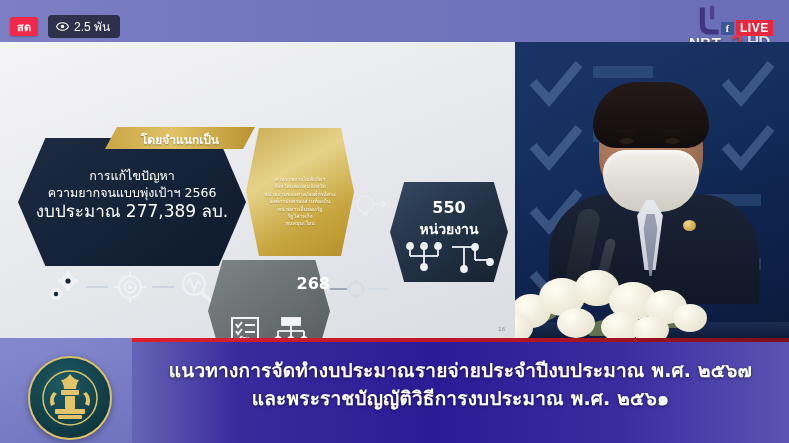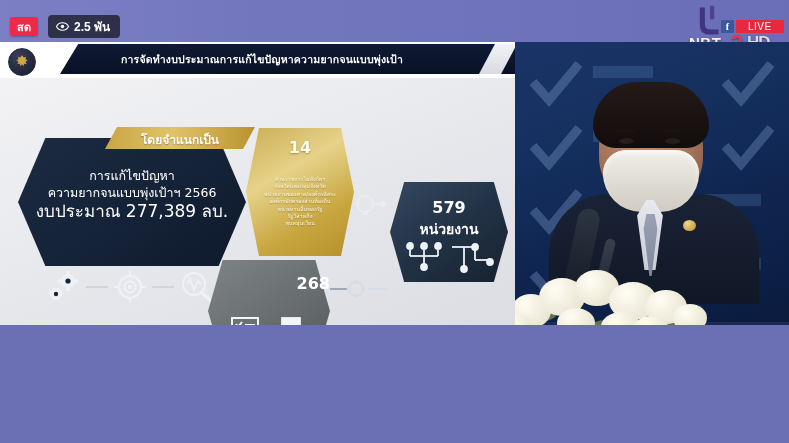--- a/index.html
+++ b/index.html
@@ -1,45 +1,45 @@
 <!DOCTYPE html>
 <html><head>
 <meta charset="utf-8">
 <style>
   html,body{margin:0;padding:0;background:#6b6fb4;}
   body{font-family:"Liberation Sans","DejaVu Sans",sans-serif;}
-  #root{position:relative;width:789px;height:325px;overflow:hidden;
+  #root{position:relative;width:789px;height:443px;overflow:hidden;
         background:linear-gradient(180deg,#7478bd 0%,#6f72b9 40%,#6b6eb6 100%);}
 
   
   .topbar{position:absolute;left:0;top:0;width:789px;height:42px;
           background:linear-gradient(90deg,#7c7fc4 0%,#7276bd 35%,#6e72ba 70%,#6a6eb6 100%);}
   .live-badge{position:absolute;left:10px;top:17px;height:19px;padding:0 7px;
       background:#f02849;border-radius:3px;color:#fff;font-size:11px;font-weight:bold;
       display:flex;align-items:center;justify-content:center;letter-spacing:.3px;
       box-shadow:0 1px 2px rgba(0,0,0,.25);}
   .viewers{position:absolute;left:48px;top:15px;height:23px;padding:0 10px 0 8px;
       background:rgba(28,30,44,.80);border-radius:4px;color:#fff;font-size:12px;
-      display:flex;align-items:center;gap:5px;font-weight:bold;}
+      display:flex;align-items:center;gap:5px;font-weight:normal;}
   .eye{width:13px;height:13px;display:block;}
 
   
   .nbt-wrap{position:absolute;right:4px;top:4px;width:100px;height:58px;}
   .nbt-mark{position:absolute;left:8px;top:0px;width:34px;height:34px;}
   .nbt-text{position:absolute;left:4px;top:30px;font-size:15px;font-weight:bold;color:#f2f2f8;
             letter-spacing:.5px;text-shadow:0 1px 2px rgba(0,0,0,.5);}
   .nbt-2{position:absolute;left:46px;top:26px;font-size:22px;font-weight:bold;color:#e03a4e;
          text-shadow:0 1px 2px rgba(0,0,0,.45);}
   .nbt-hd{position:absolute;left:62px;top:29px;font-size:17px;font-weight:bold;color:#d8d8e6;
           letter-spacing:-1px;text-shadow:0 1px 2px rgba(0,0,0,.45);}
   .nbt-digital{position:absolute;left:6px;top:45px;font-size:7px;color:#cfd0e0;letter-spacing:.6px;}
   .fb-live{position:absolute;left:36px;top:16px;display:flex;align-items:center;gap:2px;}
   .fb-ic{width:13px;height:13px;background:#3b5998;color:#fff;font-size:10px;font-weight:bold;
          display:flex;align-items:center;justify-content:center;border-radius:1px;font-family:"Liberation Serif",serif;}
-  .live-tag{background:#e8283f;color:#fff;font-size:10px;font-weight:normal;padding:1px 12px;letter-spacing:.5px;}
+  .live-tag{background:#e8283f;color:#fff;font-size:12px;font-weight:bold;padding:1px 4px;letter-spacing:.5px;}
 
   
   .stage{position:absolute;left:0;top:42px;width:789px;height:296px;background:#0d1018;}
 
   
   .slide{position:absolute;left:0;top:0;width:515px;height:296px;
          background:linear-gradient(160deg,#f4f4f6 0%,#e9eaee 45%,#dcdde3 100%);overflow:hidden;}
   .slide-header{position:absolute;left:0;top:0;width:515px;height:36px;
                 background:#ffffff;}
   .hdr-bar{position:absolute;left:60px;top:2px;width:455px;height:30px;
@@ -199,29 +199,20 @@
       <div class="nbt-2">2</div>
       <div class="nbt-hd">HD</div>
       <div class="nbt-digital">Digital</div>
     </div>
   </div>
 
   <div class="stage">
 
     <div class="slide">
 
-      <div class="slide-header">
-        <div class="hdr-bar"></div>
-        <div class="hdr-seal">
-          <svg viewBox="0 0 24 24">
-            <path d="M12 3 l2.5 3 3-1 -1 3.2 3 1.6 -2.8 1.8 1.4 3.2 -3.3-.6 -.9 3.3 -1.9-2.6 -1.9 2.6 -.9-3.3 -3.3 .6 1.4-3.2 -2.8-1.8 3-1.6 -1-3.2 3 1z" fill="#cfa83e"></path>
-          </svg>
-        </div>
-        <div class="hdr-title">การจัดทำงบประมาณการแก้ไขปัญหาความยากจนแบบพุ่งเป้า</div>
-      </div>
 
       <div class="hex hex-main"></div>
       <div class="hex-main-txt">
         <div class="hm-l1">การแก้ไขปัญหา</div>
         <div class="hm-l2">ความยากจนแบบพุ่งเป้าฯ 2566</div>
         <div class="hm-l3">งบประมาณ 277,389 ลบ.</div>
       </div>
       <div class="hex-main-icons">
         <svg viewBox="0 0 180 34" width="180" height="34">
           <line x1="46" y1="17" x2="68" y2="17" stroke="#cdd6e0" stroke-width="2"></line>
@@ -251,42 +242,41 @@
             <polyline points="147,14 150,9 154,20 158,11 161,14" stroke-width="1.8"></polyline>
           </g>
         </svg>
       </div>
 
       <div class="ribbon">
         <span>โดยจำแนกเป็น</span>
       </div>
 
       <div class="hex hex-gold"></div>
-      <div class="gold-num">14</div>
       <div class="gold-list">
         <div>ส่วนราชการไม่สังกัดฯ</div>
         <div>จังหวัดและกลุ่มจังหวัด</div>
         <div>หน่วยงานของศาล/องค์กรอิสระ</div>
         <div>องค์กรปกครองส่วนท้องถิ่น</div>
         <div>หน่วยงานอื่นของรัฐ</div>
         <div>รัฐวิสาหกิจ</div>
         <div>ทุนหมุนเวียน</div>
       </div>
 
       <div style="position:absolute;left:352px;top:148px;width:34px;height:30px;">
         <svg viewBox="0 0 34 30" width="34" height="30">
           <circle cx="13" cy="14" r="8" fill="none" stroke="#e9edf2" stroke-width="2"></circle>
           <rect x="10" y="21" width="6" height="4" fill="#e9edf2"></rect>
           <line x1="21" y1="14" x2="31" y2="14" stroke="#e9edf2" stroke-width="2"></line>
           <circle cx="31" cy="14" r="3" fill="#e9edf2"></circle>
         </svg>
       </div>
 
       <div class="hex hex-449"></div>
-      <div class="n449">579</div>
+      <div class="n449">550</div>
       <div class="l449">หน่วยงาน</div>
       <div class="ic449">
         <svg viewBox="0 0 92 32" width="92" height="32">
           <g fill="#eef2f7" stroke="#eef2f7" stroke-width="1.8">
             <circle cx="6" cy="4" r="3"></circle>
               <circle cx="20" cy="4" r="3"></circle>
               <circle cx="34" cy="4" r="3"></circle>
             <line x1="6" y1="8" x2="6" y2="14"></line>
               <line x1="20" y1="8" x2="20" y2="14"></line>
               <line x1="34" y1="8" x2="34" y2="14"></line>
@@ -409,14 +399,18 @@
         <rect x="21" y="22" width="18" height="5" rx="1"></rect>
         <rect x="25" y="28" width="10" height="13" rx="1"></rect>
         <rect x="15" y="41" width="30" height="5" rx="1"></rect>
         <rect x="18" y="47" width="24" height="4" rx="1"></rect>
         <path d="M14 24 c-4 3 -5 9 -3 14 l4-2 c-2-4 -1-8 2-10z"></path>
         <path d="M46 24 c4 3 5 9 3 14 l-4-2 c2-4 1-8 -2-10z"></path>
       </g>
       <circle cx="30" cy="30" r="27" fill="none" stroke="#d9c169" stroke-width="1.5"></circle>
     </svg>
   </div>
+  <div class="ban-txt">
+    <div class="bt1">แนวทางการจัดทำงบประมาณรายจ่ายประจำปีงบประมาณ พ.ศ. ๒๕๖๗</div>
+    <div class="bt2">และพระราชบัญญัติวิธีการงบประมาณ พ.ศ. ๒๕๖๑</div>
+  </div>
 
 </div>
 
 </body></html>

